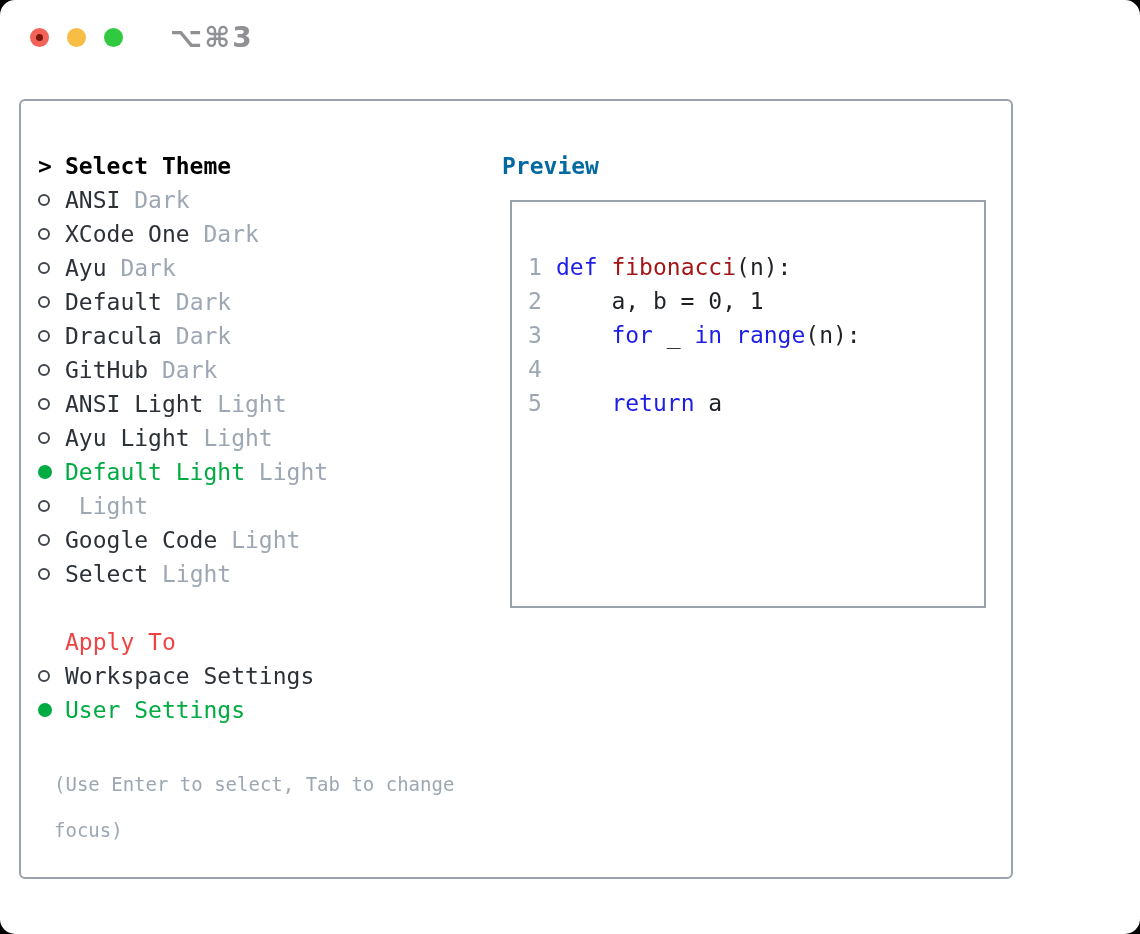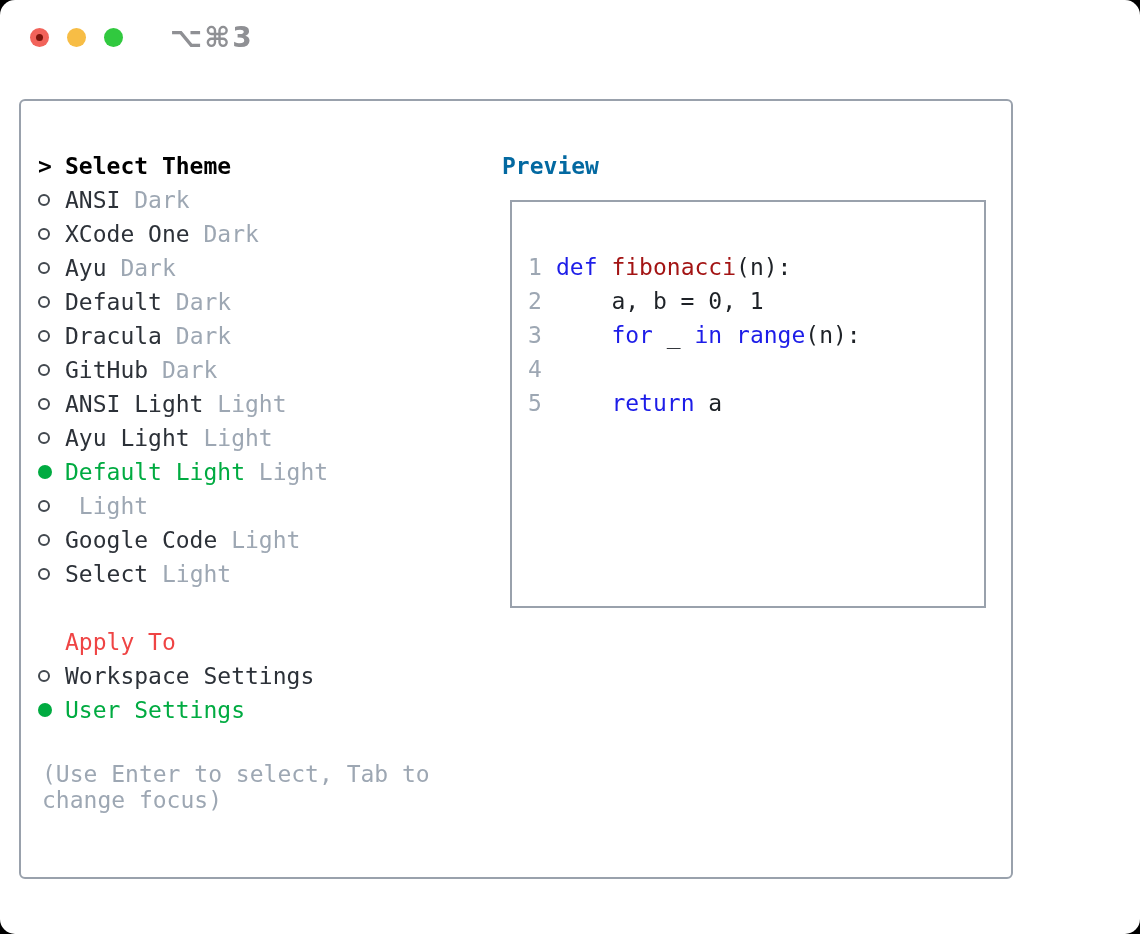--- a/index.html
+++ b/index.html
@@ -52,22 +52,22 @@
   .dot-filled { width: 14px; height: 14px; border-radius: 50%; background: var(--accent-green); }
   .option-row .dot-filled { display: none; }
   .option-row.selected .dot-filled { display: block; }
   .option-row.selected .label { color: var(--accent-green); }
   .variant { color: var(--muted-gray); }
   .header-row { font-weight: bold; color: #000; }
   .header-row .bullet-slot { font-weight: bold; }
   .section-header { color: #ef4444; }
   .gap-row { height: 34px; }
   .help {
-    margin-top: 34px; margin-left: 4px; width: 420px;
-    font-size: 23px; line-height: 26px; color: var(--muted-gray);
+    margin-top: 34px; margin-left: 16px; width: 420px;
+    font-size: 19px; line-height: 46px; color: var(--muted-gray);
   }
 
   
   .preview-title {
     position: absolute; left: 481px; top: 48px; height: 34px;
     display: flex; align-items: center;
     font-size: 23px; font-weight: bold; color: #0369a1;
   }
   .preview-box {
     position: absolute; left: 489px; top: 99px;

